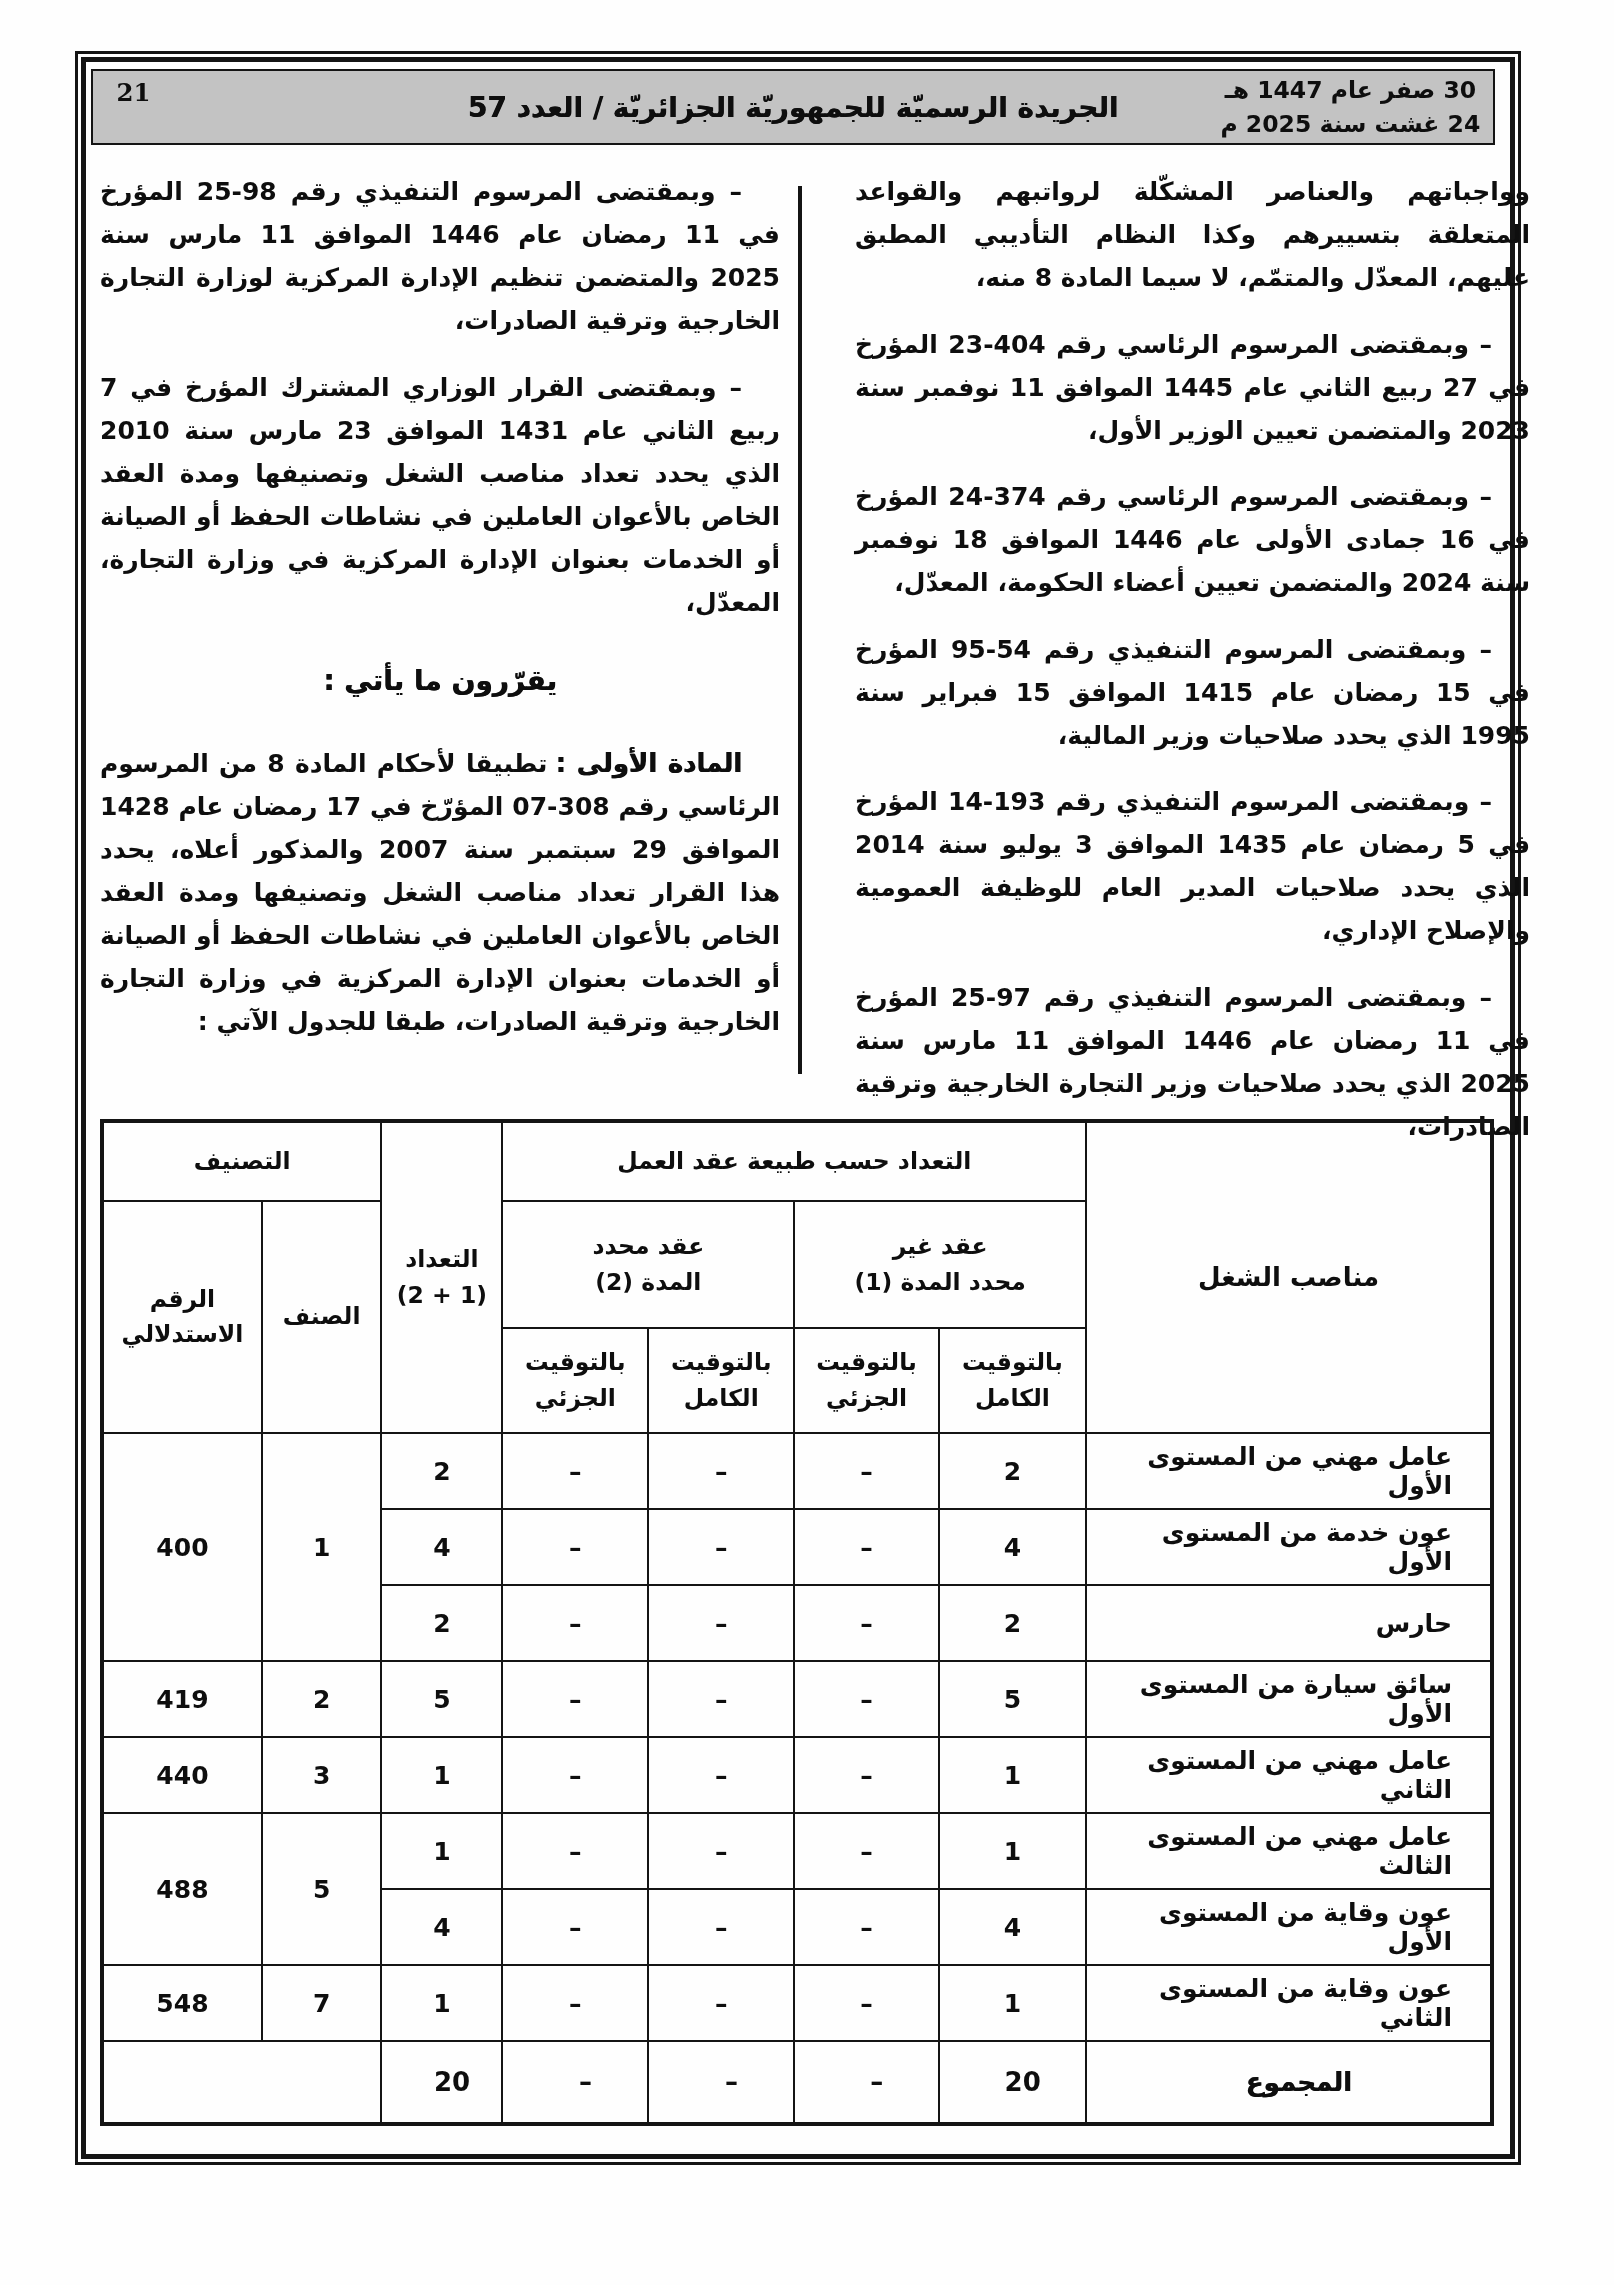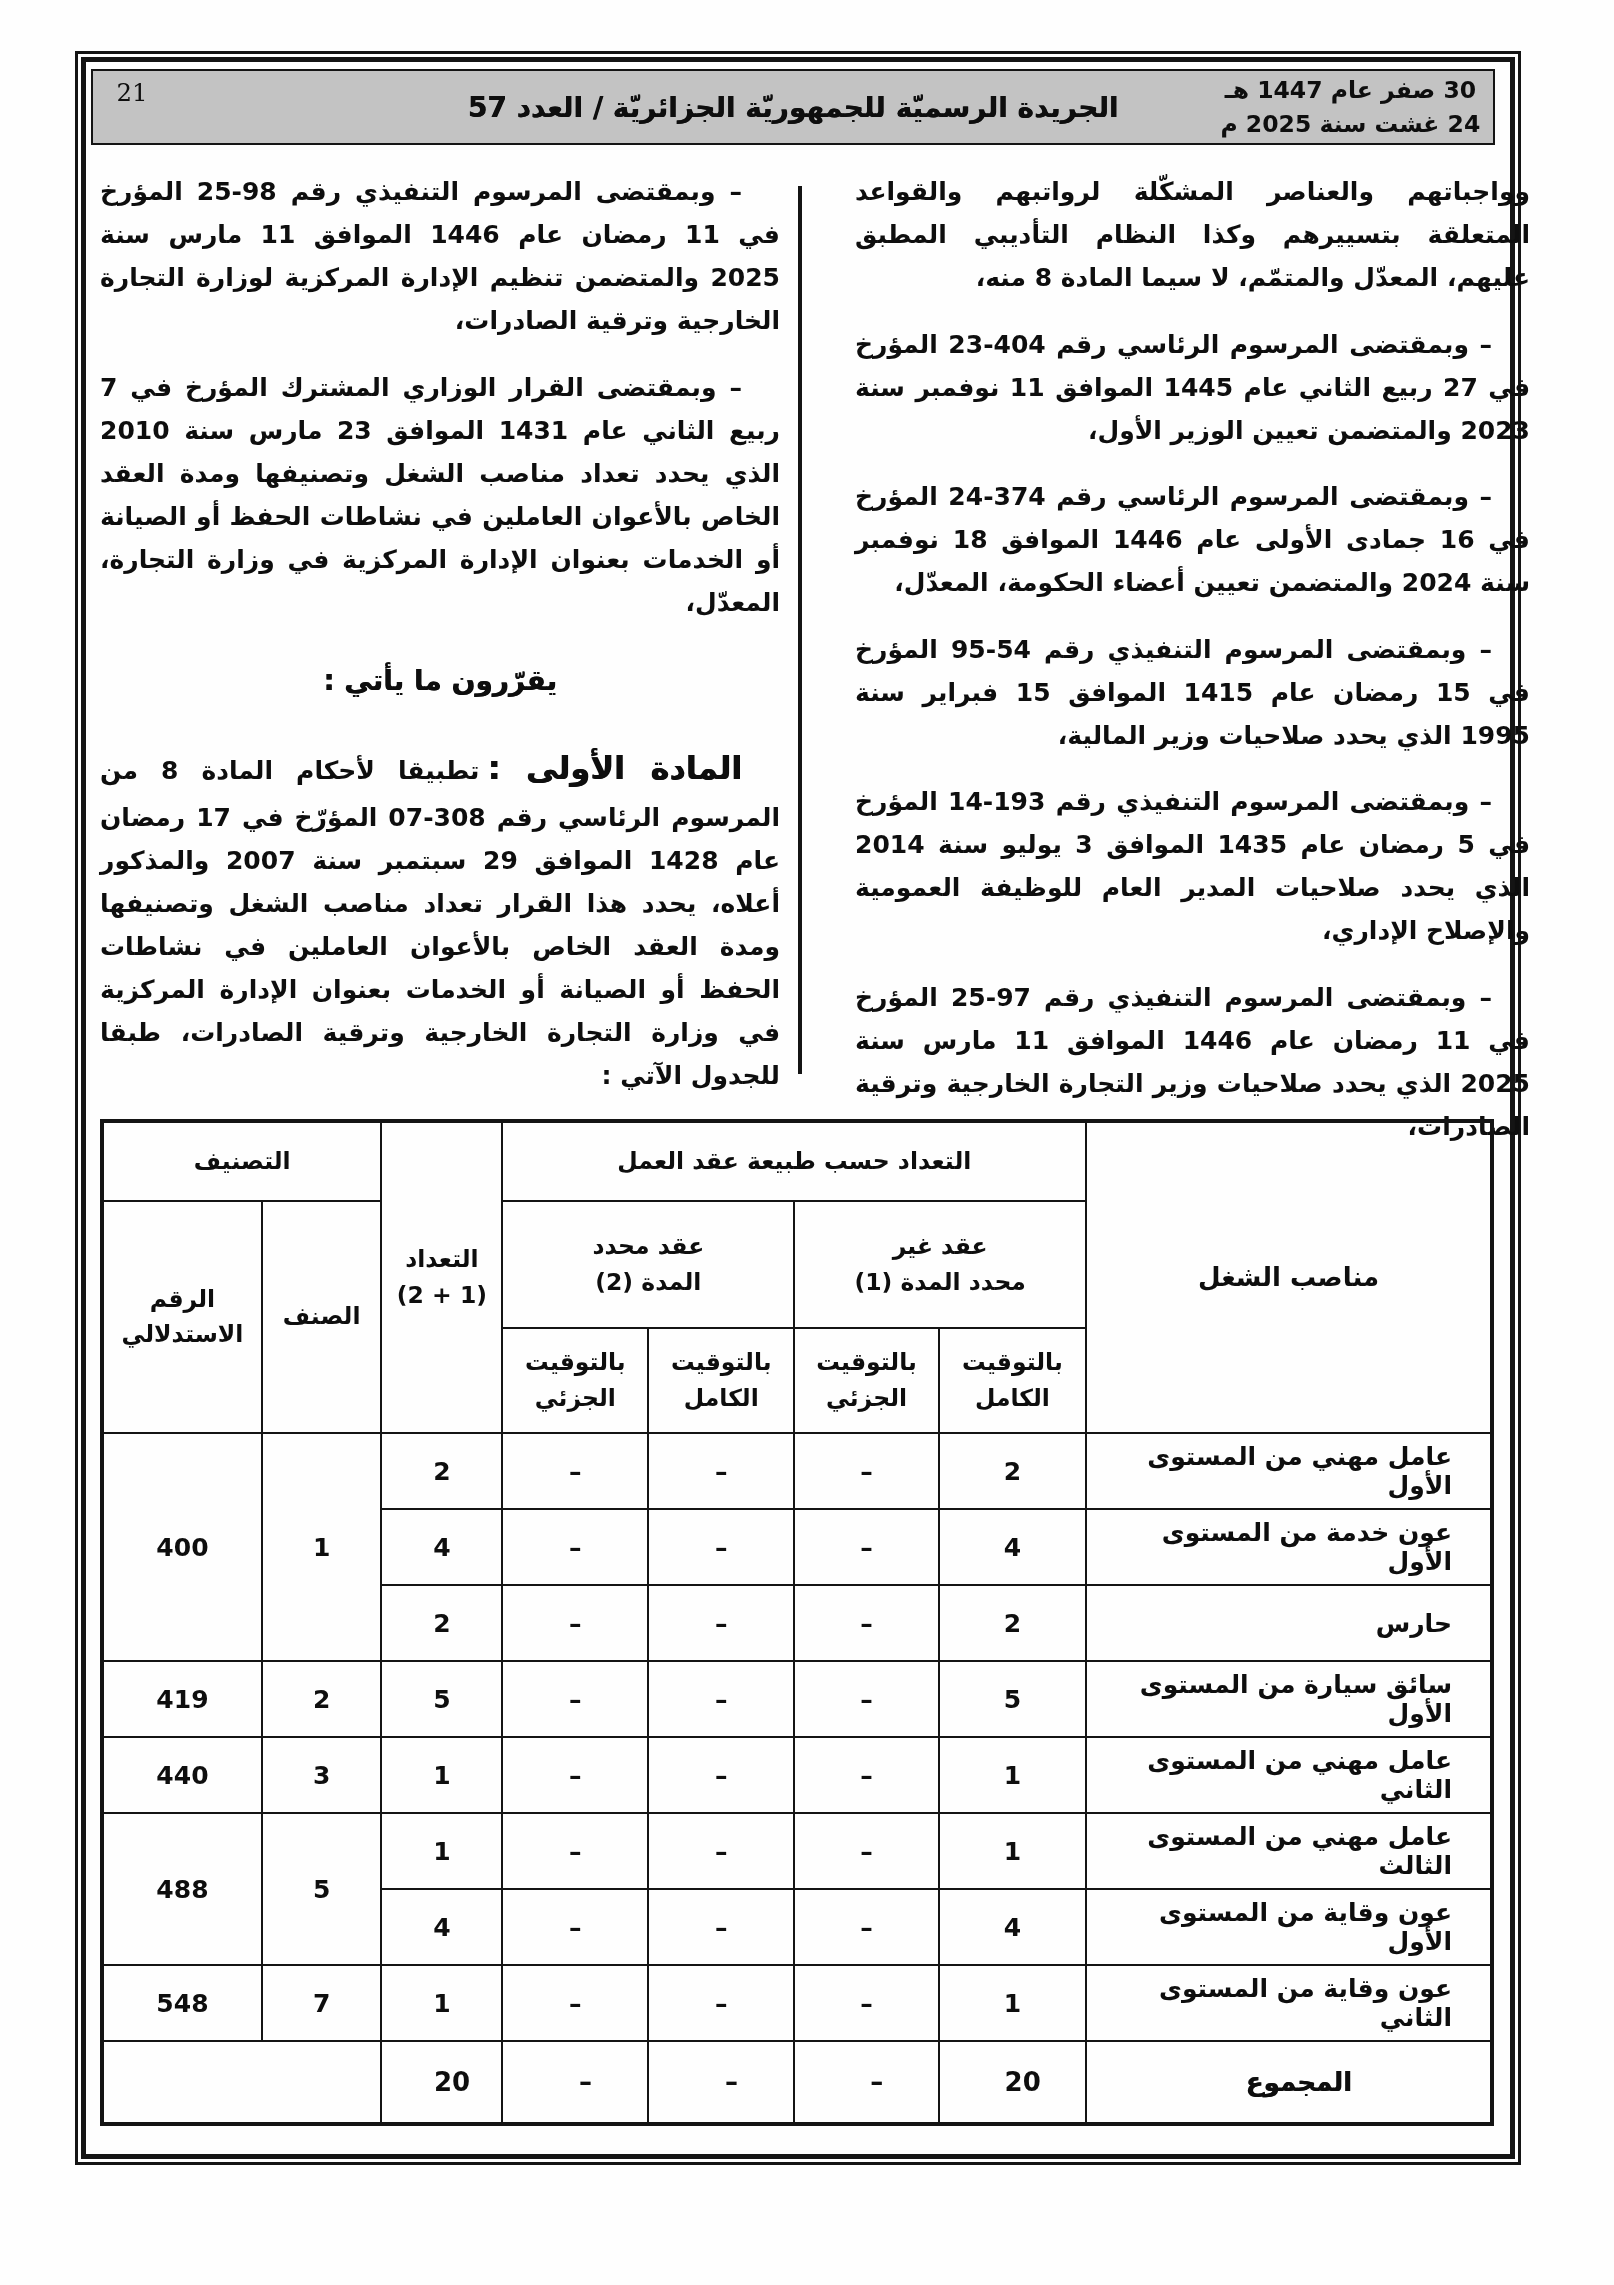--- a/index.html
+++ b/index.html
@@ -18,38 +18,38 @@
   .band-dates{
     position:absolute; right:12.7px; top:1.8px; text-align:center;
     font-size:23.5px; font-weight:700; line-height:1.45; white-space:nowrap;
   }
   .band-title{
     position:absolute; left:50%; top:50%; transform:translate(-50%,-50%);
     font-size:28px; font-weight:700; white-space:nowrap; letter-spacing:0px;
     text-shadow:0.5px 0 #0e0e0e;
   }
   .band-page-num{
-    position:absolute; left:23.5px; top:7.2px; font-size:24.4px; font-weight:400;
+    position:absolute; left:23.5px; top:7.2px; font-size:24.4px; font-weight:700;
     font-family:"DejaVu Serif", serif;
   }
   
   .col{
     position:absolute; top:170px; font-size:25px; font-weight:700;
     line-height:1.72; text-align:justify;
   }
   .col-right{left:856px; width:675px;}
   .col-left{left:101px; width:680px;}
   .col p{margin:0 0 23.5px 0; text-indent:38px;}
   .col p.no-indent{text-indent:0;}
   .divider{position:absolute; left:799px; top:186px; width:3.6px; height:888px; background:#141414;}
   .decide-heading{
     text-align:center; font-size:28px; font-weight:700; margin:33px 0 36px 0;
     text-shadow:0.6px 0 #0e0e0e;
   }
-  .art-label{ text-shadow:0.7px 0 #0e0e0e; margin-left:8px; font-size:32px;}
+  .art-label{ text-shadow:0.7px 0 #0e0e0e; margin-left:8px; font-size:26px;}
   
   .table-wrap{position:absolute; left:101px; top:1119px; width:1394px;}
   table{
     width:100%; border-collapse:collapse; table-layout:fixed;
     border:4.5px solid #141414; direction:rtl;
   }
   th,td{
     border:2.7px solid #141414; text-align:center; vertical-align:middle;
     font-weight:700; color:#0e0e0e; padding:1.8px 3.6px; box-sizing:border-box;
   }

